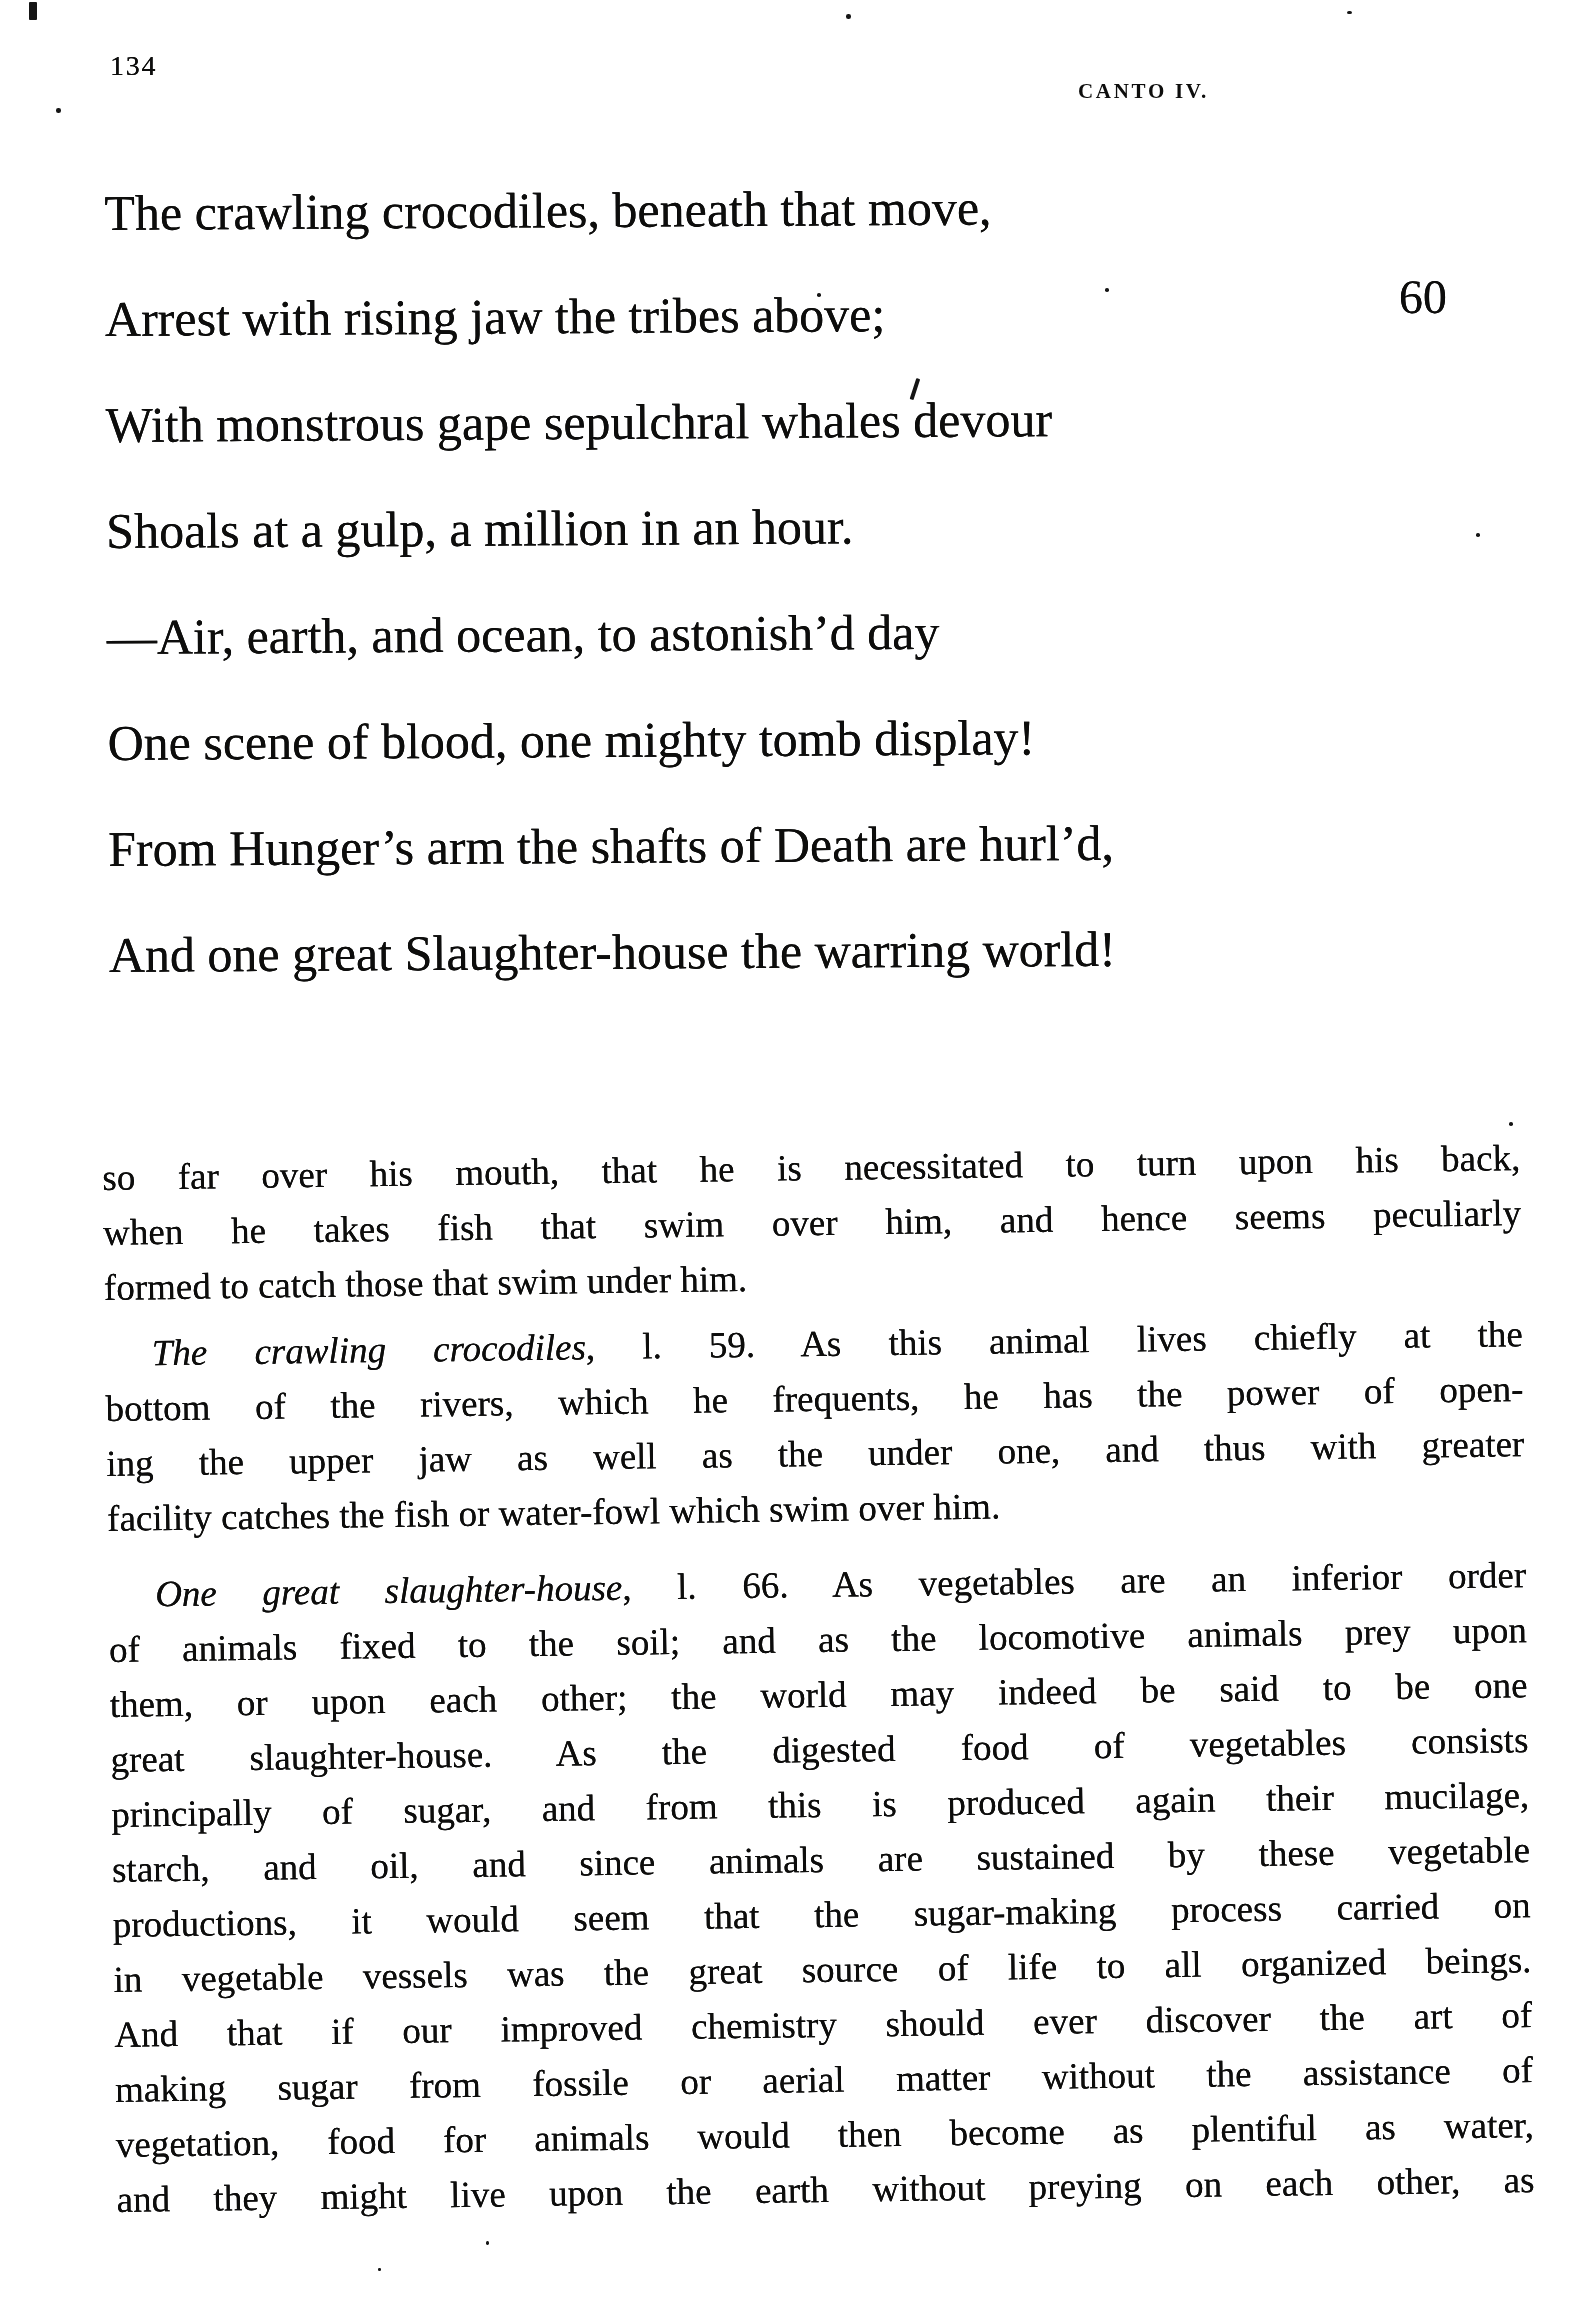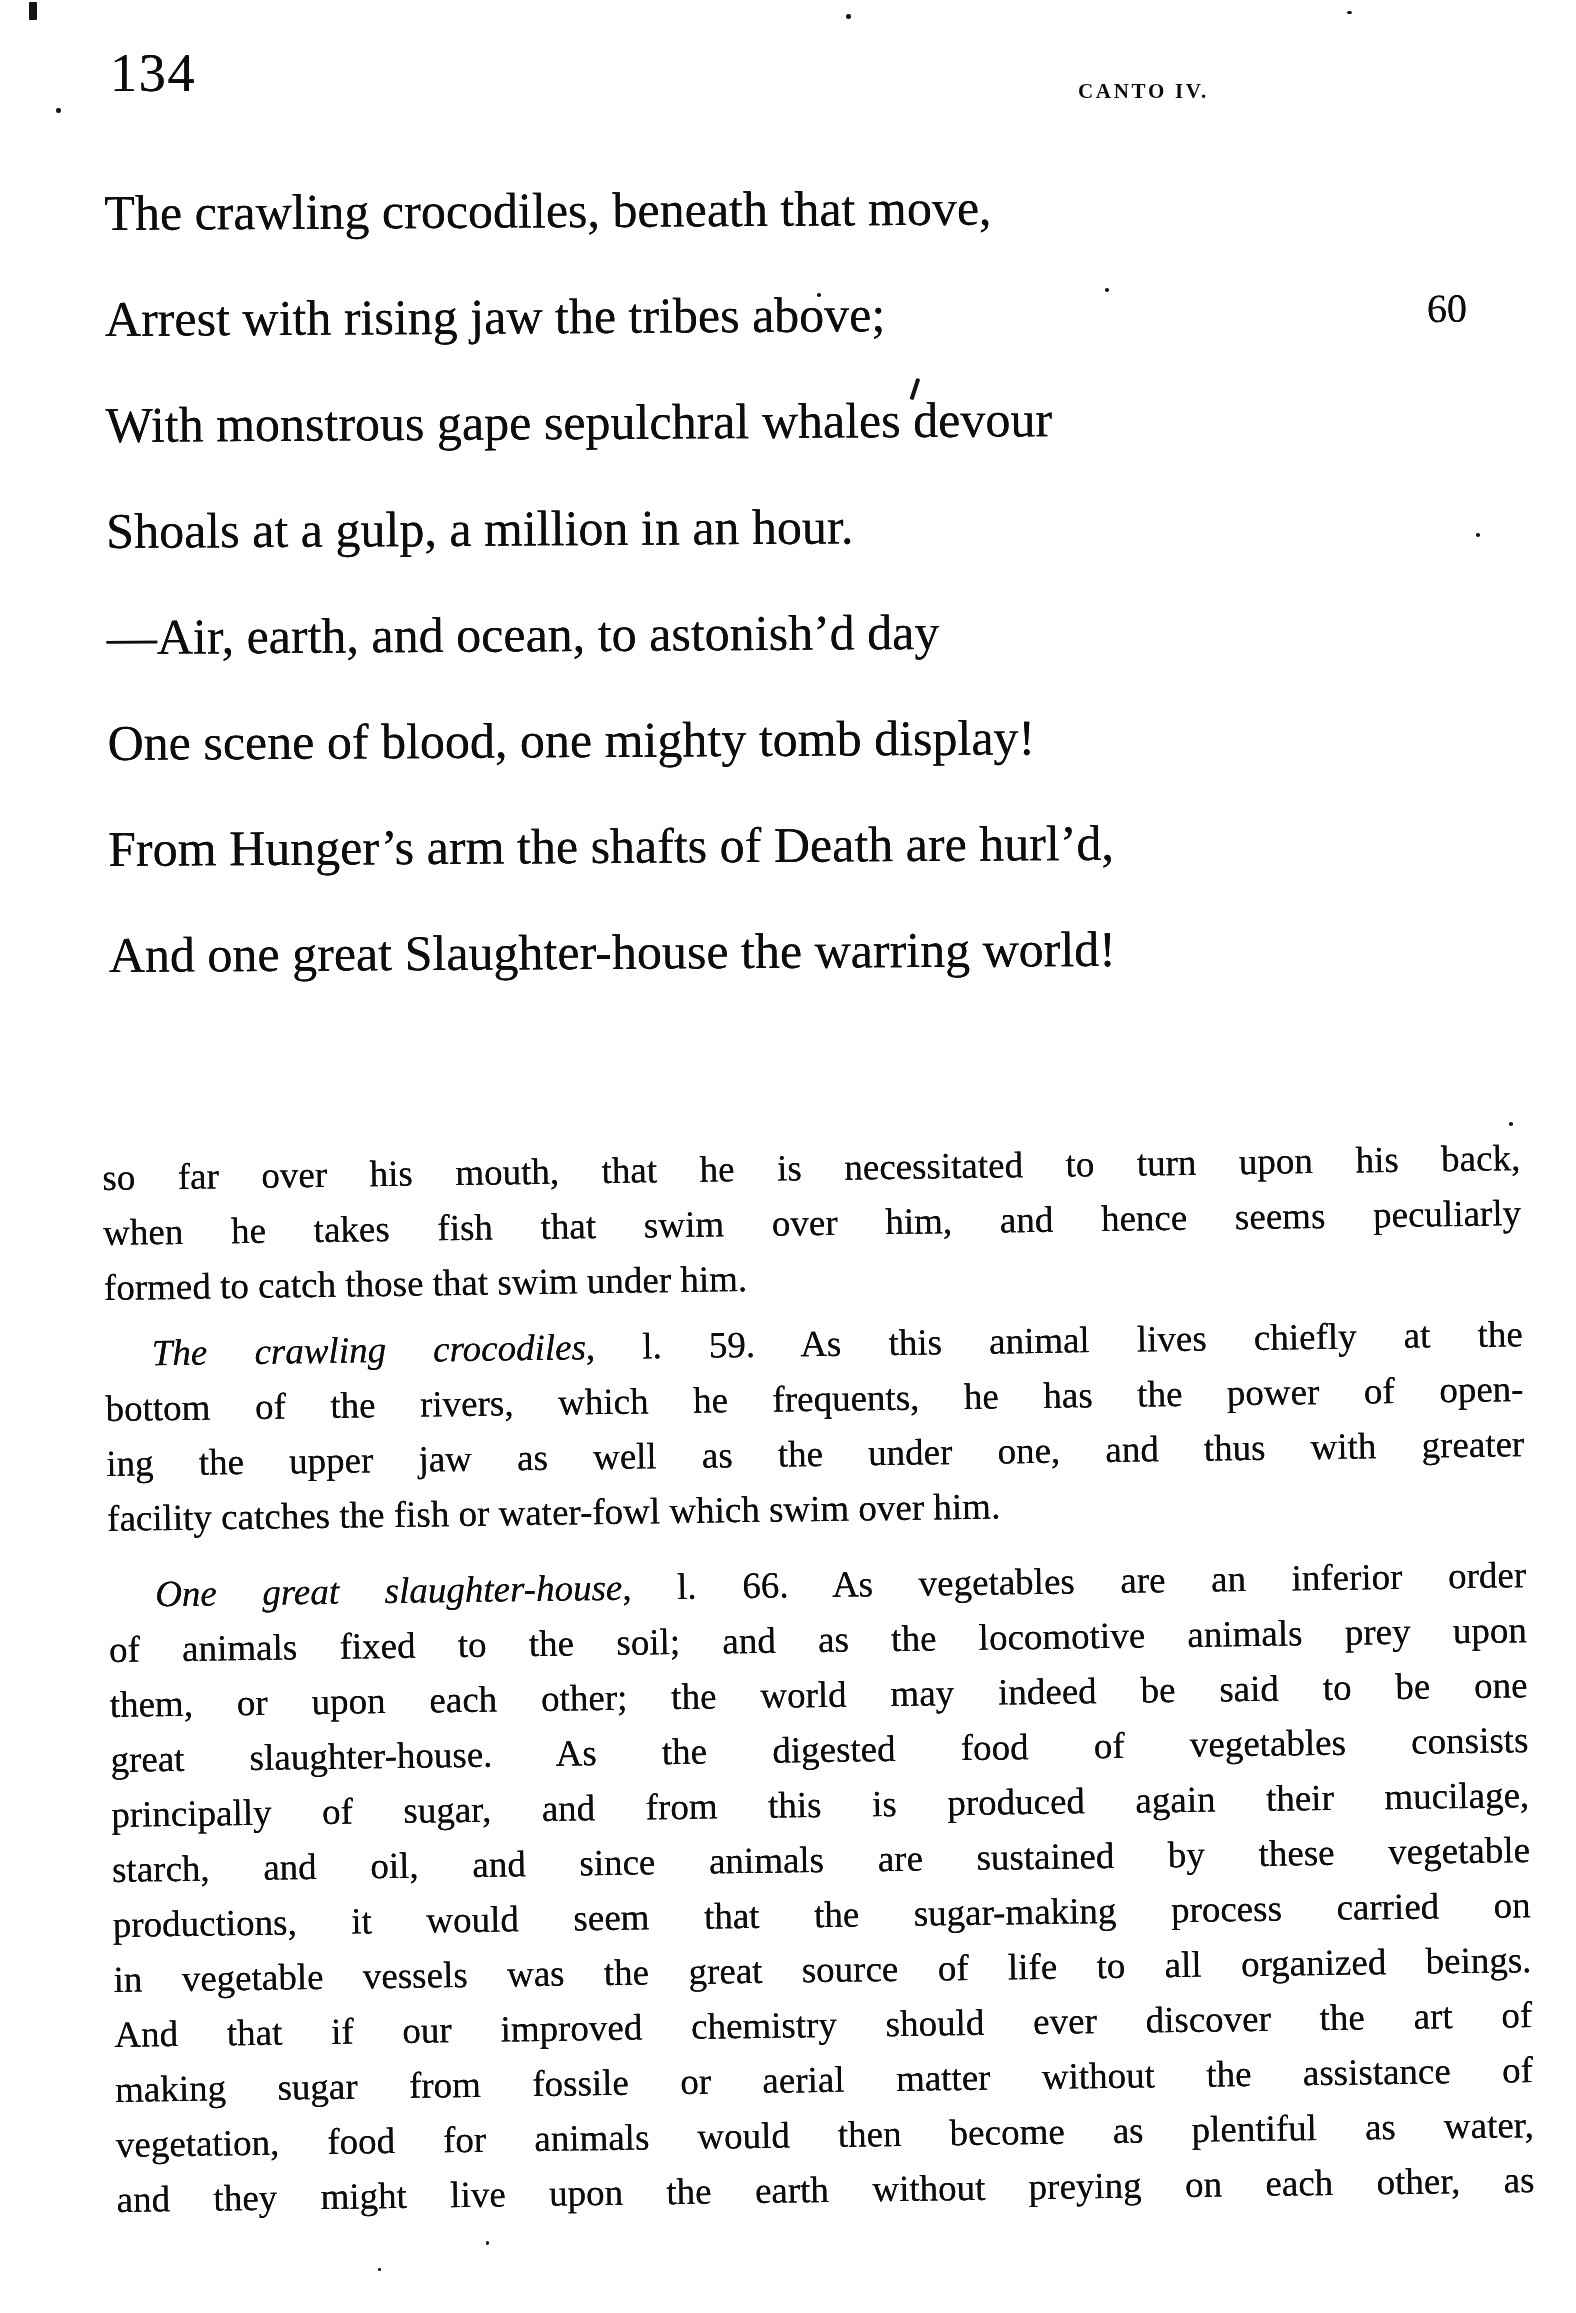--- a/index.html
+++ b/index.html
@@ -12,22 +12,22 @@
     width: 1576px;
     height: 2313px;
     background: #ffffff;
     color: #0d0d0c;
     font-family: "Liberation Serif", "DejaVu Serif", serif;
     overflow: hidden;
   }
   
   .header { position: absolute; left: 0; top: 0; width: 100%; height: 144px; }
   .pageno {
-    position: absolute; left: 110px; top: 42px;
-    font-size: 54px; letter-spacing: 1.8px;
+    position: absolute; left: 110px; top: 50px;
+    font-size: 28px; letter-spacing: 1.8px;
     text-shadow: 0 0 0.5px #000;
   }
   .running-title {
     position: absolute; left: 329px; top: 41px;
     font-size: 45px; letter-spacing: 2.7px;
     text-shadow: 0 0 0.7px #000;
   }
   .canto {
     position: absolute; left: 1078px; top: 79px;
     font-size: 21px; letter-spacing: 2.7px; font-weight: bold;
@@ -37,22 +37,22 @@
     position: absolute; left: 104px; top: 160px; width: 1404px;
     transform: rotate(-0.35deg); transform-origin: 0 0;
   }
   .poem-line {
     font-size: 50px;
     line-height: 106px;
     white-space: nowrap;
     text-shadow: 0 0 0.6px #000;
   }
   .poem-lineno {
-    position: absolute; left: 1294px; top: 133px;
-    font-size: 40px; text-shadow: 0 0 0.6px #000; margin-left: 28px;
+    position: absolute; left: 1294px; top: 117px;
+    font-size: 48px; text-shadow: 0 0 0.6px #000;
   }
   
   .footnotes {
     position: absolute; left: 102px; top: 1150px; width: 1418px;
     transform: rotate(-0.8deg); transform-origin: 0 0;
   }
   .fn-para { margin: 0; }
   .fn-para + .fn-para { margin-top: 10.8px; }
   .fn-para.gap { margin-top: 21.6px; }
   .fn-line {

